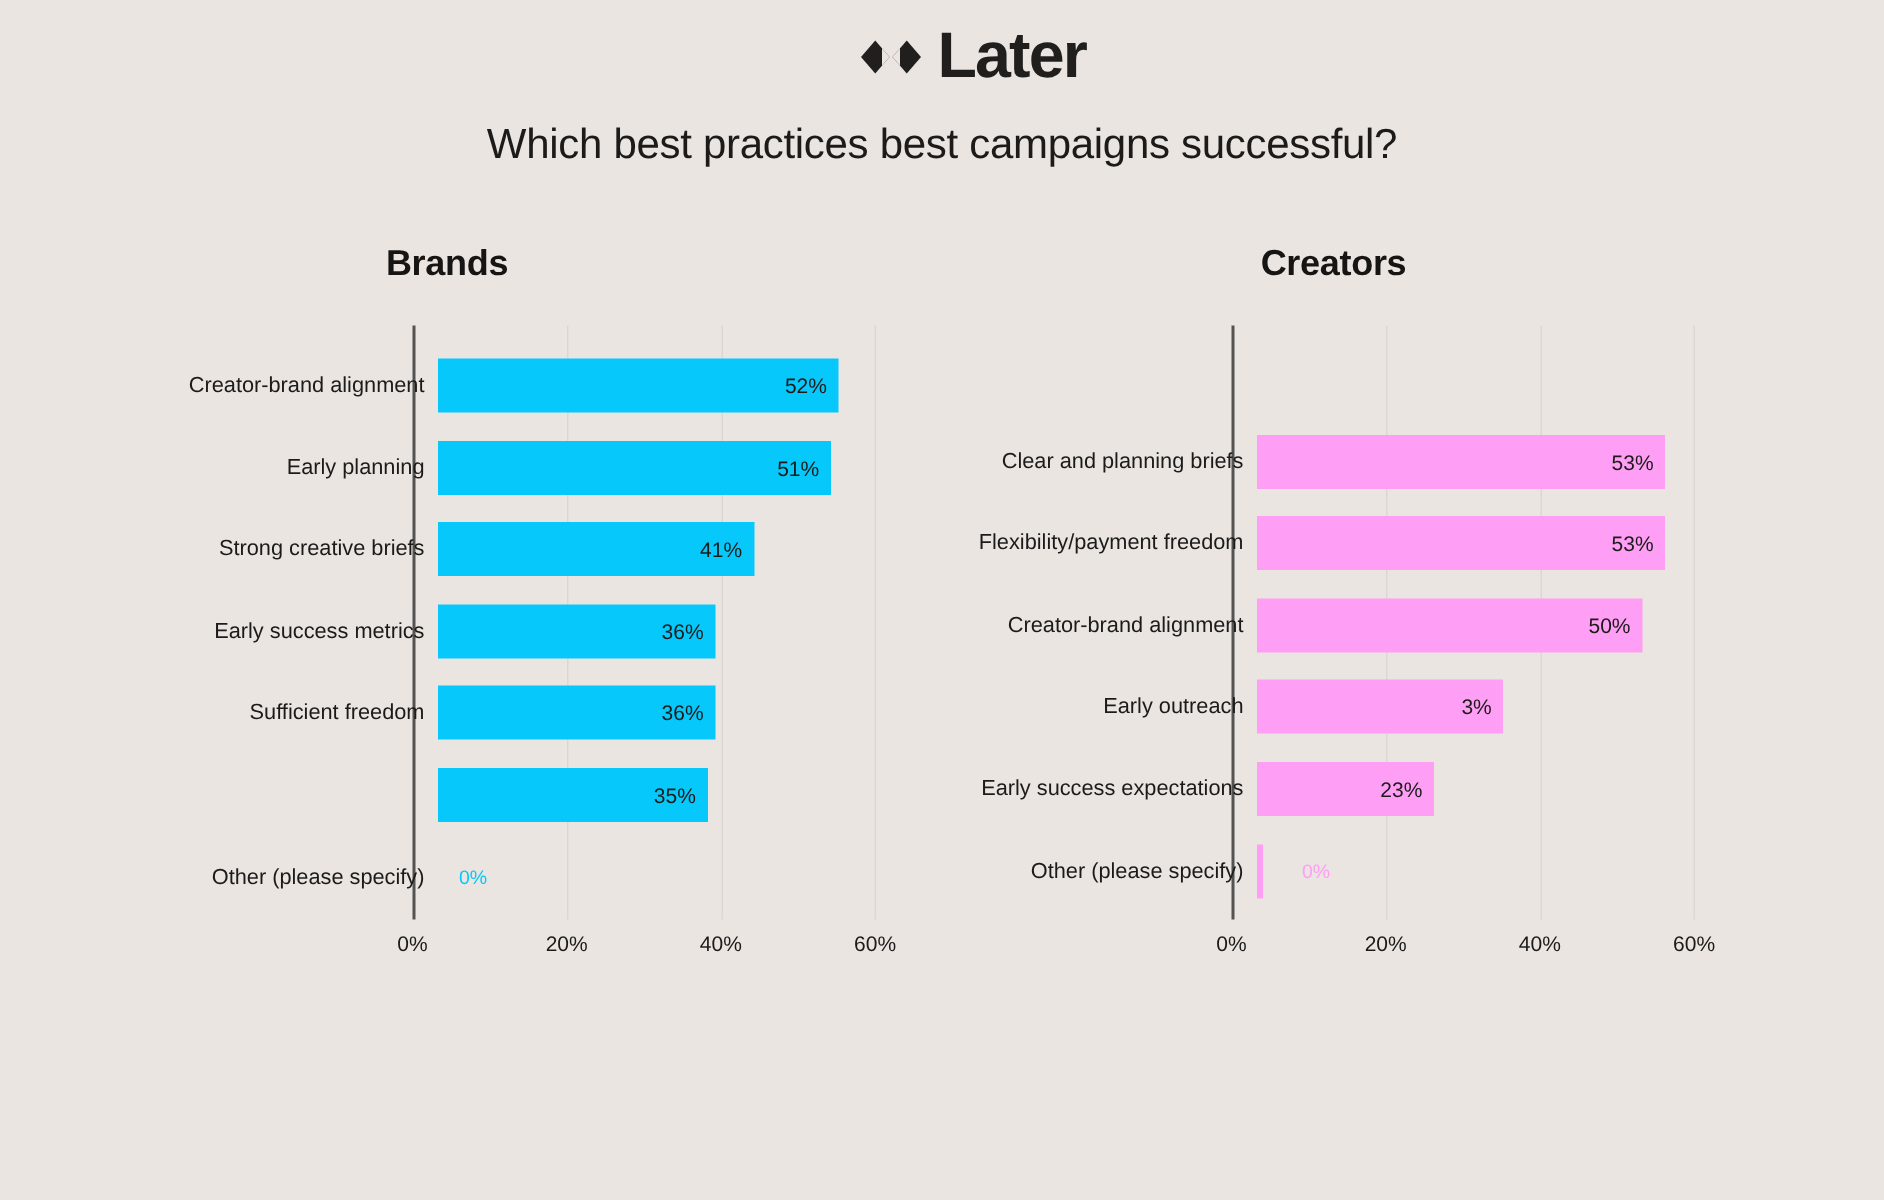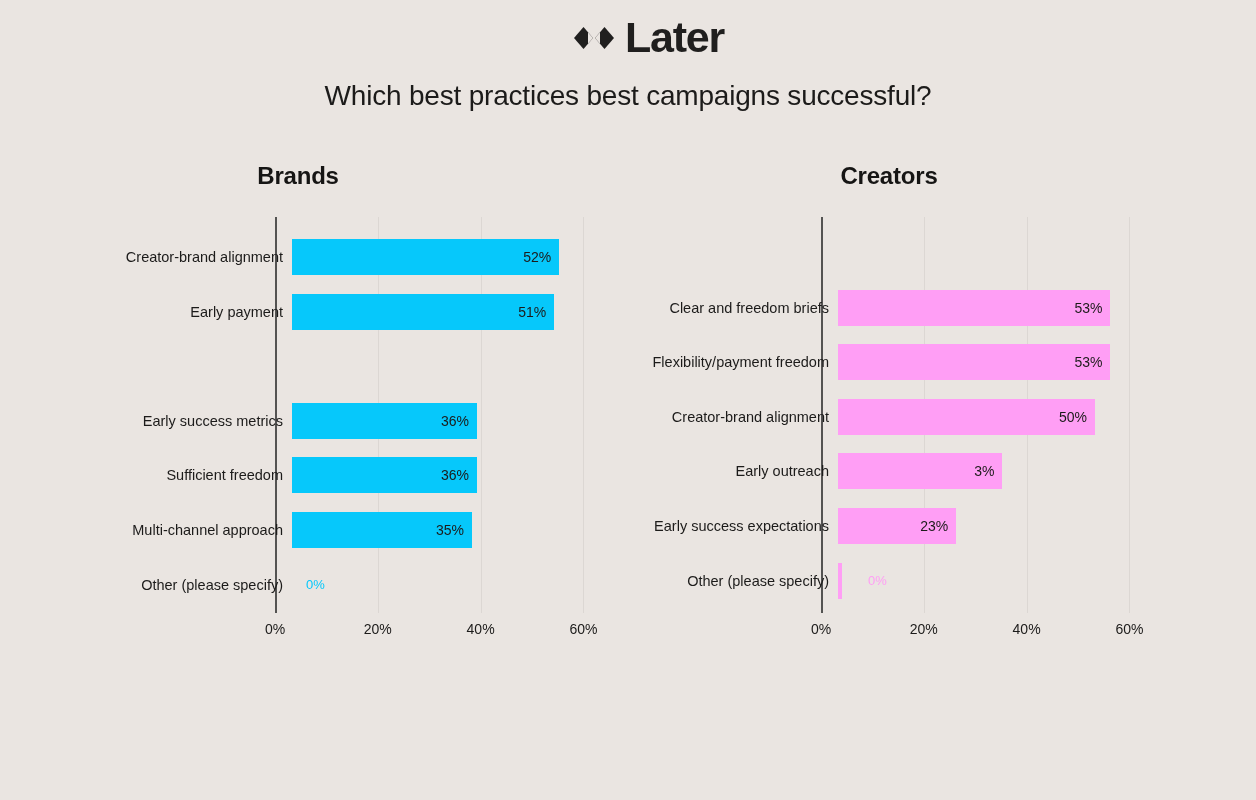--- a/index.html
+++ b/index.html
@@ -167,36 +167,40 @@
       <div class="gridline" style="left: 102.804px;"></div>
       <div class="gridline" style="left: 205.607px;"></div>
       <div class="gridline" style="left: 308.411px;"></div>
       <div class="axis-line"></div>
       <div class="row" style="top: 22px; width: 330px;">
         <div class="cat-label">Creator-brand alignment</div>
         <div class="bar" style="width: 267.29px; background: rgb(6, 200, 251);"></div>
         <div class="bar-value inside" style="right: 70.7103px;">52%</div>
       </div>
       <div class="row" style="top: 76.6px; width: 330px;">
-        <div class="cat-label">Early payment</div>
+        <div class="cat-label">Early planning</div>
         <div class="bar" style="width: 262.15px; background: rgb(6, 200, 251);"></div>
         <div class="bar-value inside" style="right: 75.8505px;">51%</div>
+      </div>
+      <div class="row" style="top: 131.2px; width: 330px;">
+        <div class="cat-label">Strong creative briefs</div>
+        <div class="bar" style="width: 210.748px; background: rgb(6, 200, 251);"></div>
+        <div class="bar-value inside" style="right: 127.252px;">41%</div>
       </div>
       <div class="row" style="top: 185.8px; width: 330px;">
         <div class="cat-label">Early success metrics</div>
         <div class="bar" style="width: 185.047px; background: rgb(6, 200, 251);"></div>
         <div class="bar-value inside" style="right: 152.953px;">36%</div>
       </div>
       <div class="row" style="top: 240.4px; width: 330px;">
         <div class="cat-label">Sufficient freedom</div>
         <div class="bar" style="width: 185.047px; background: rgb(6, 200, 251);"></div>
         <div class="bar-value inside" style="right: 152.953px;">36%</div>
       </div>
       <div class="row" style="top: 295px; width: 330px;">
-        <div class="cat-label">Multi-channel approach</div>
         <div class="bar" style="width: 179.907px; background: rgb(6, 200, 251);"></div>
         <div class="bar-value inside" style="right: 158.093px;">35%</div>
       </div>
       <div class="row" style="top: 349.6px; width: 330px;">
         <div class="cat-label">Other (please specify)</div>
         <div class="bar-value outside" style="left: 14px; color: rgb(6, 200, 251);">0%</div>
       </div>
       <div class="tick" style="left: 0px;">0%</div>
       <div class="tick" style="left: 102.804px;">20%</div>
       <div class="tick" style="left: 205.607px;">40%</div>
@@ -205,21 +209,21 @@
 </div>
 
 <div class="panel" id="panel-creators">
   <div class="panel-title">Creators</div>
   <div class="plot" id="plot-creators">
       <div class="gridline" style="left: 102.804px;"></div>
       <div class="gridline" style="left: 205.607px;"></div>
       <div class="gridline" style="left: 308.411px;"></div>
       <div class="axis-line"></div>
       <div class="row" style="top: 72.6px; width: 330px;">
-        <div class="cat-label">Clear and freedom briefs</div>
+        <div class="cat-label">Clear and planning briefs</div>
         <div class="bar" style="width: 272.43px; background: rgb(255, 158, 245);"></div>
         <div class="bar-value inside" style="right: 65.5701px;">53%</div>
       </div>
       <div class="row" style="top: 127.2px; width: 330px;">
         <div class="cat-label">Flexibility/payment freedom</div>
         <div class="bar" style="width: 272.43px; background: rgb(255, 158, 245);"></div>
         <div class="bar-value inside" style="right: 65.5701px;">53%</div>
       </div>
       <div class="row" style="top: 181.8px; width: 330px;">
         <div class="cat-label">Creator-brand alignment</div>

